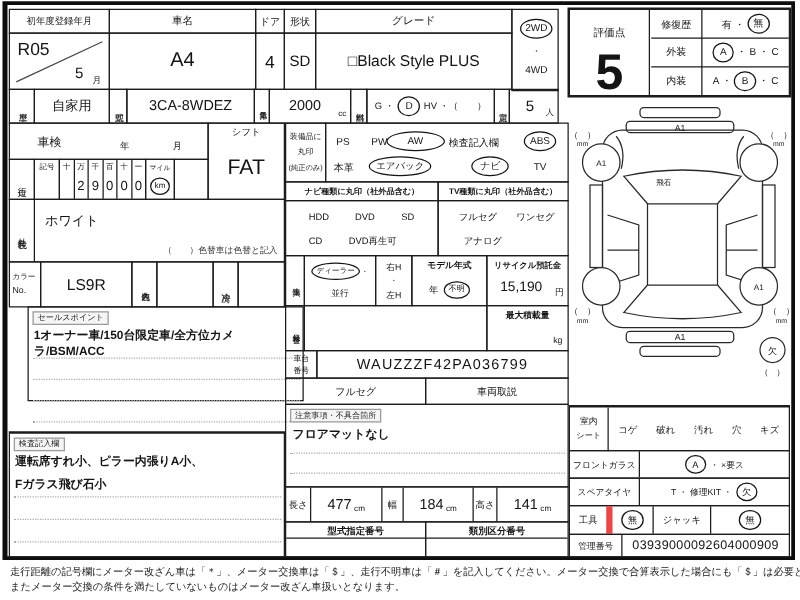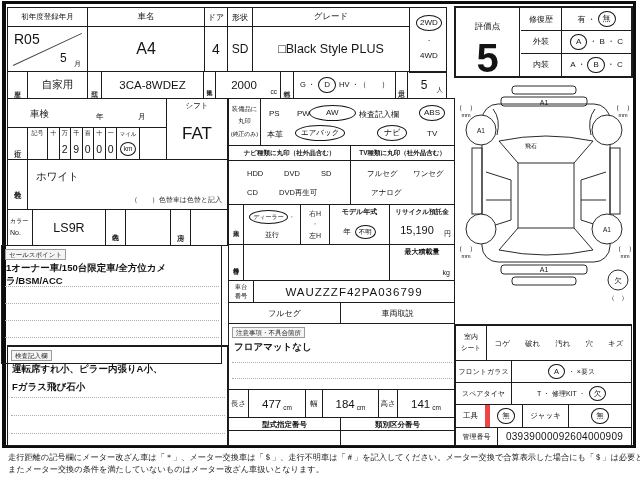--- a/index.html
+++ b/index.html
@@ -201,21 +201,21 @@
     </div>
   <div class="b ctr" style="left:105px;top:209px;width:21px;height:37px">
       <span class="vt" style="font-size:7px">内装色</span>
     </div>
   <div class="b" style="left:125px;top:209px;width:46px;height:37px"></div>
   <div class="b ctr" style="left:170px;top:209px;width:21px;height:37px">
       <span class="vt" style="font-size:7.5px">冷房</span>
     </div>
   <div class="b" style="left:190px;top:209px;width:38px;height:37px"></div>
 
-  <div class="b" style="left:1px;top:245px;width:221px;height:119px">
+  <div class="b" style="left:22px;top:245px;width:221px;height:76px">
     <span class="tag" style="left:3px;top:3px">セールスポイント</span>
     <div class="nb bold" style="left:4px;top:16px;width:213px;font-size:9.5px">1オーナー車/150台限定車/全方位カメラ/BSM/ACC</div>
     <div class="dl" style="left:3px;top:40px;width:214px"></div>
     <div class="dl" style="left:3px;top:57px;width:214px"></div>
     <div class="dl" style="left:3px;top:74px;width:214px"></div>
     <div class="dl" style="left:3px;top:91px;width:214px"></div>
   </div>
   <div class="b" style="left:7px;top:345px;width:221px;height:101px;border-top-width:2px">
     <span class="tag" style="left:3px;top:3px">検査記入欄</span>
     <div class="nb bold" style="left:4px;top:16px;width:213px;font-size:9.5px">運転席すれ小、ピラー内張りA小、</div>

